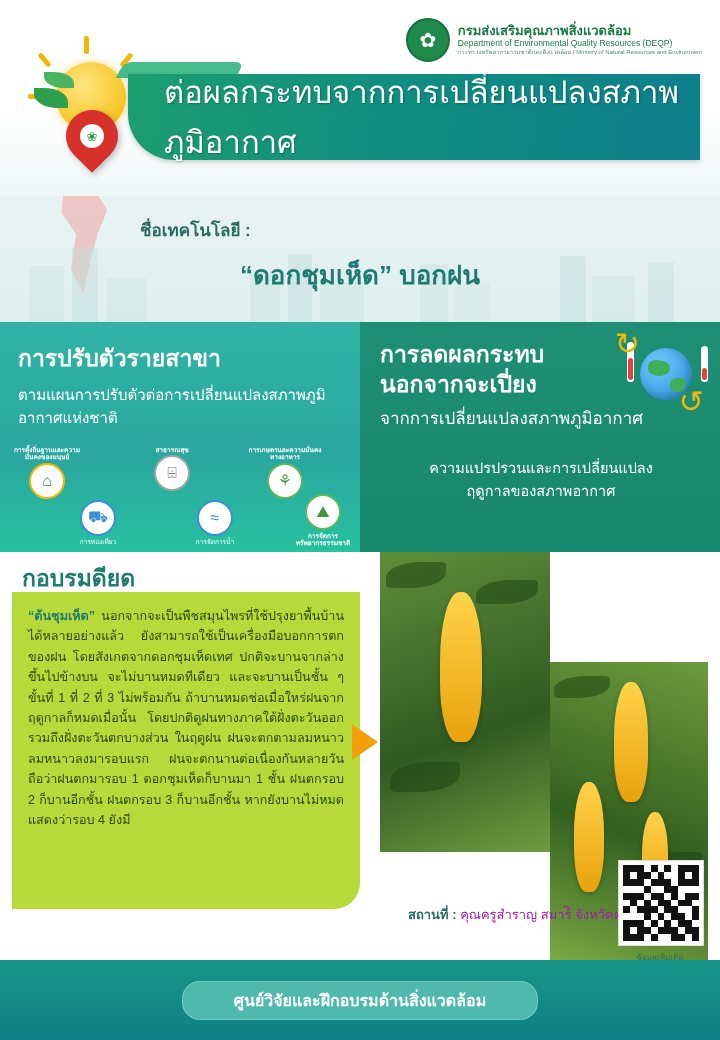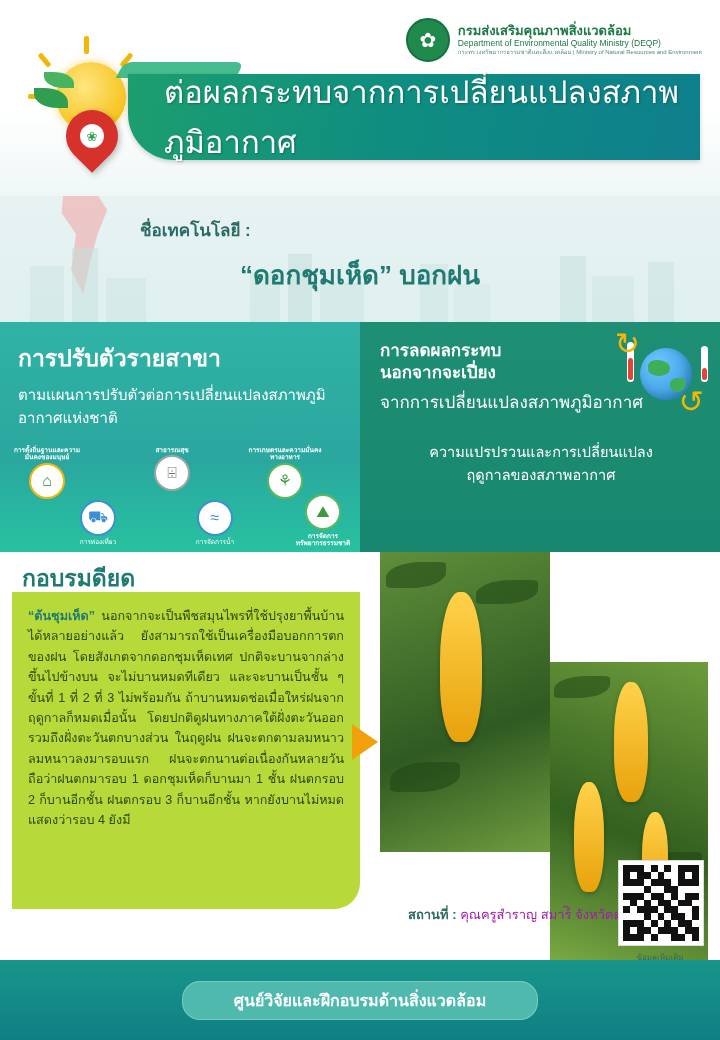--- a/index.html
+++ b/index.html
@@ -161,21 +161,21 @@
   .circ.grey { border-color: #9aa7a5; color:#6d7a78; }
   .circ.green { border-color: #5cb85c; color:#3f9a3f; }
 
   .col-right {
     width: 360px;
     background: linear-gradient(180deg, #1e8f74 0%, #17876f 100%);
     padding: 18px 18px 8px 20px;
     color: #ffffff;
     position: relative;
   }
-  .col-right h2 { font-size: 17px; font-weight: bold; line-height: 1.3; }
+  .col-right h2 { font-size: 23px; font-weight: bold; line-height: 1.3; }
   .col-right .sub { font-size: 17px; margin-top: 4px; }
   .col-right .note { margin-top: 26px; text-align: center; font-size: 14.5px; line-height: 1.6; }
   .globe {
     position: absolute; right: 28px; top: 26px;
     width: 52px; height: 52px; border-radius: 50%;
     background: radial-gradient(circle at 35% 30%, #6ec6ff, #2a8fd8);
     box-shadow: inset -4px -4px 8px rgba(0,0,0,.2);
   }
   .globe::before {
     content:""; position:absolute; left:8px; top:12px;
@@ -275,21 +275,21 @@
 <body>
 
 <div class="poster">
 
   <div class="header">
 
     <div class="hdr-logo">
       <div class="hdr-seal">✿</div>
       <div class="hdr-org">
         <div class="l1">กรมส่งเสริมคุณภาพสิ่งแวดล้อม</div>
-        <div class="l2">Department of Environmental Quality Ministry (DEQP)</div>
+        <div class="l2">Department of Environmental Quality Resources (DEQP)</div>
         <div class="l3">กระทรวงทรัพยากรธรรมชาติและสิ่งแวดล้อม | Ministry of Natural Resources and Environment</div>
       </div>
     </div>
 
     <div class="bulb-wrap">
       <span class="ray" style="left:58px; top:0px; width:5px; height:18px;"></span>
       <span class="ray" style="left:16px; top:16px; width:5px; height:16px; transform:rotate(-40deg);"></span>
       <span class="ray" style="left:98px; top:16px; width:5px; height:16px; transform:rotate(40deg);"></span>
       <span class="ray" style="left:2px; top:58px; width:16px; height:5px;"></span>
       <span class="ray" style="left:104px; top:58px; width:16px; height:5px;"></span>

